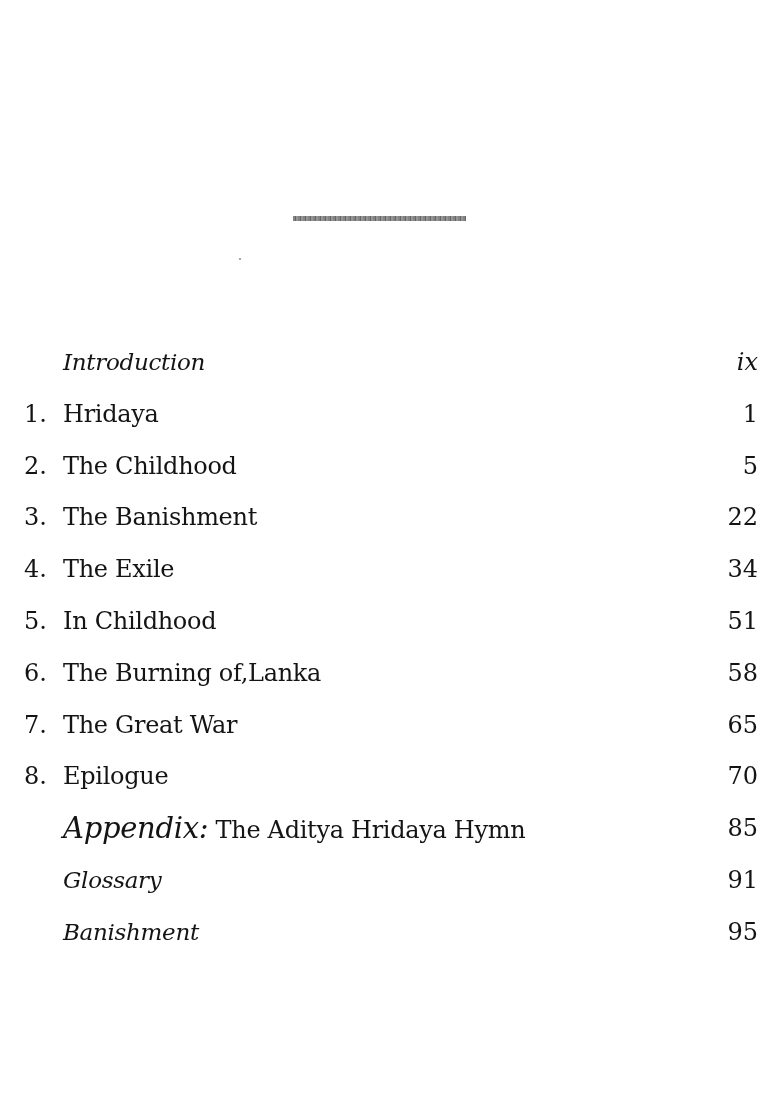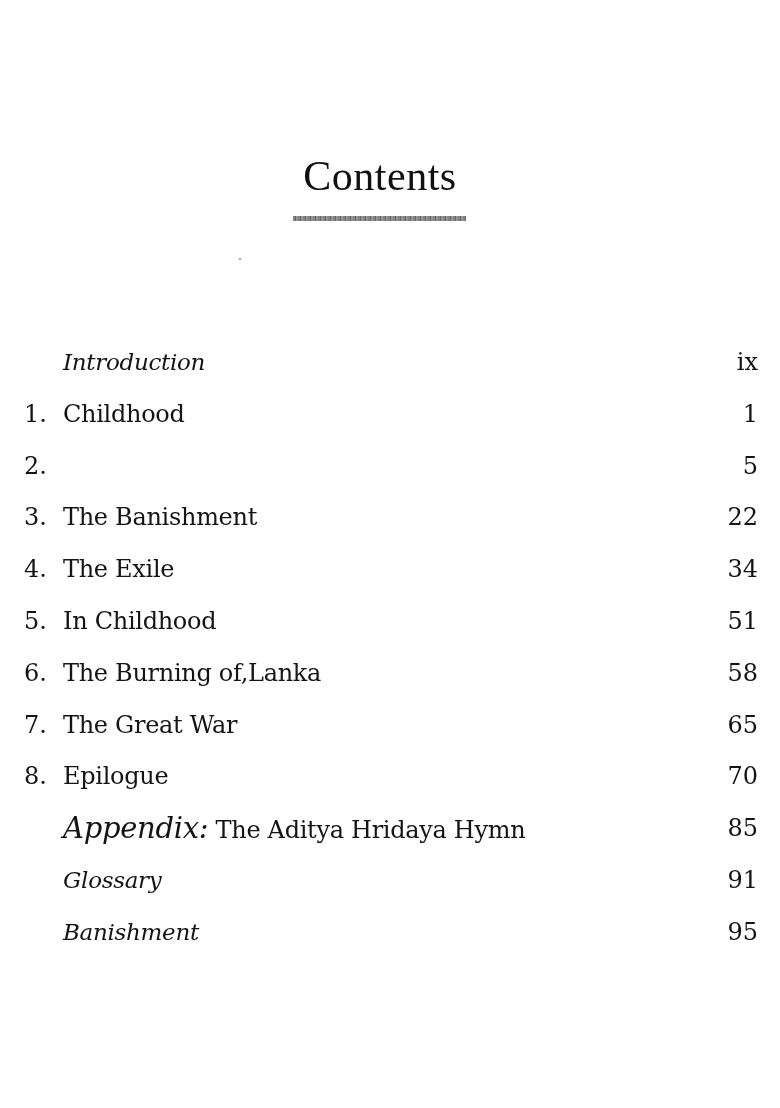--- a/index.html
+++ b/index.html
@@ -55,43 +55,43 @@
       letter-spacing: -0.3px;
     }
     .label.italic, .prefix { font-style: italic; }
     .label.italic { font-size: 23px; }
     .prefix { font-size: 29px; }
     .page-no {
       position: absolute; right: 22px; top: 0;
       text-align: right;
       font-family: "DejaVu Serif", serif;
     }
-    .page-no.italic { }
+    .page-no.italic { font-style: italic; }
   </style>
 </head>
 <body>
 
 <div class="page">
-  <div class="title"><span>Contents</span></div>
   <div class="rule"></div>
   <div class="speck"></div>
 
   <div class="toc">
     <div class="row">
       <span class="num"></span>
       <span class="label italic">Introduction</span>
       <span class="page-no italic">ix</span>
     </div>
     <div class="row">
       <span class="num">1.</span>
-      <span class="label">Childhood</span>
+      <span class="label">Hridaya</span>
       <span class="page-no">1</span>
     </div>
     <div class="row">
       <span class="num">2.</span>
+      <span class="label">The Childhood</span>
       <span class="page-no">5</span>
     </div>
     <div class="row">
       <span class="num">3.</span>
       <span class="label">The Banishment</span>
       <span class="page-no">22</span>
     </div>
     <div class="row">
       <span class="num">4.</span>
       <span class="label">The Exile</span>

